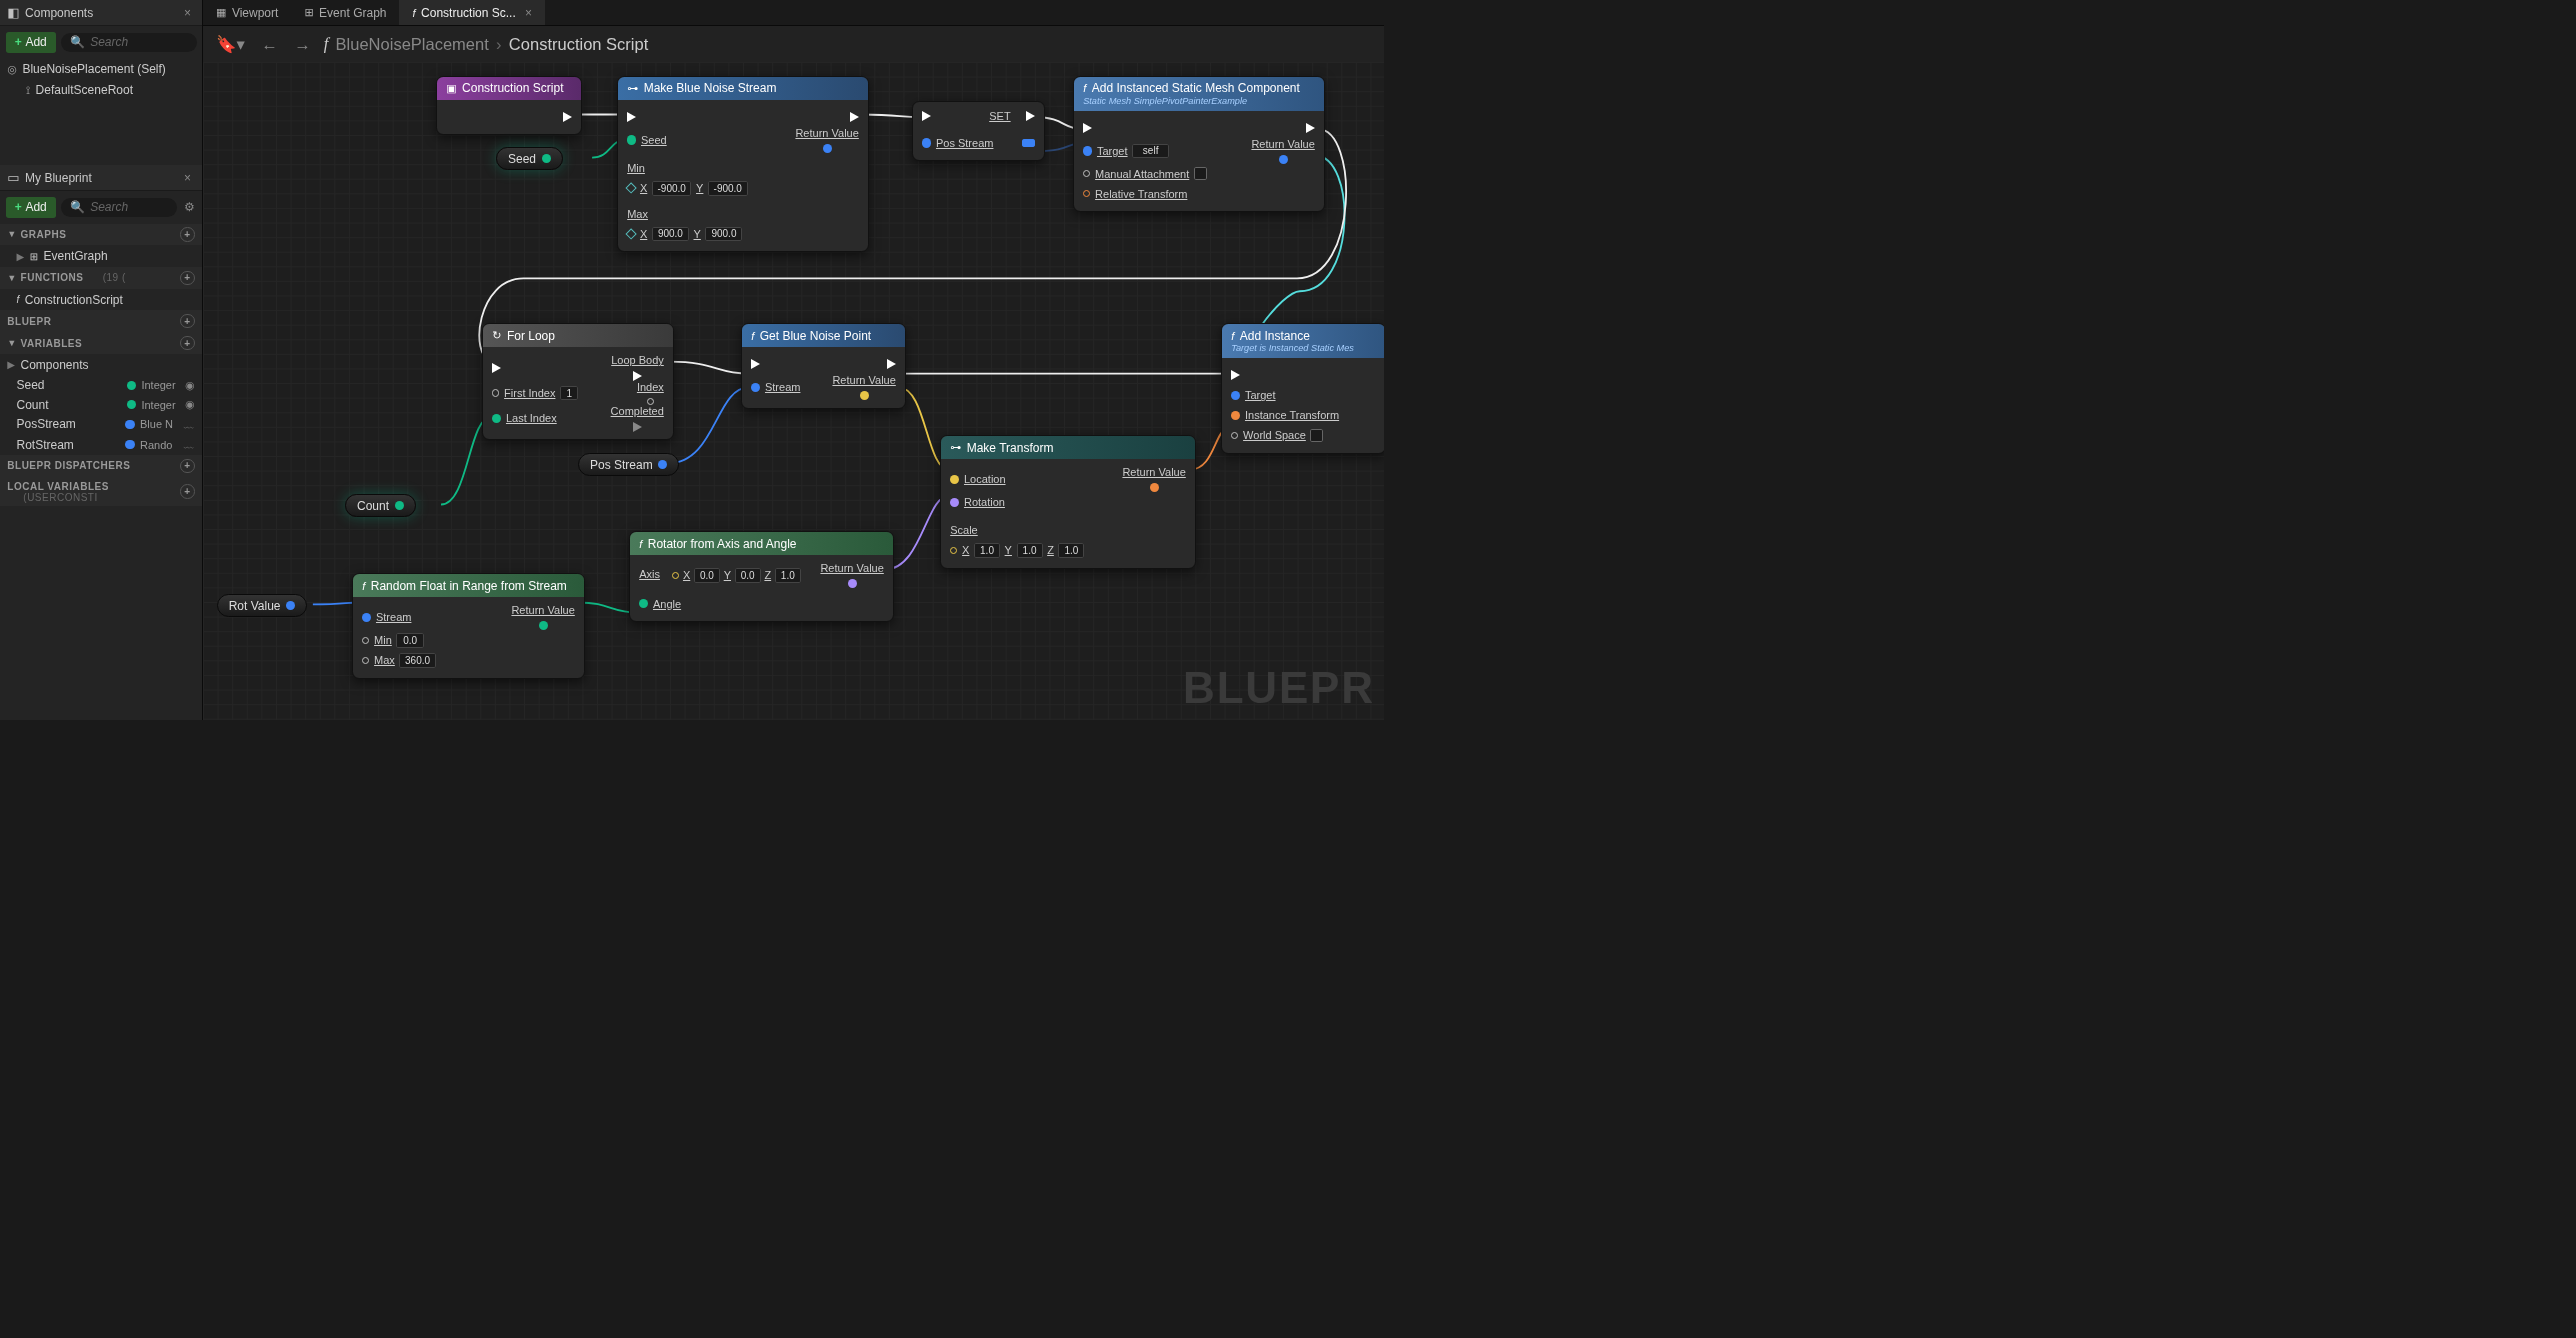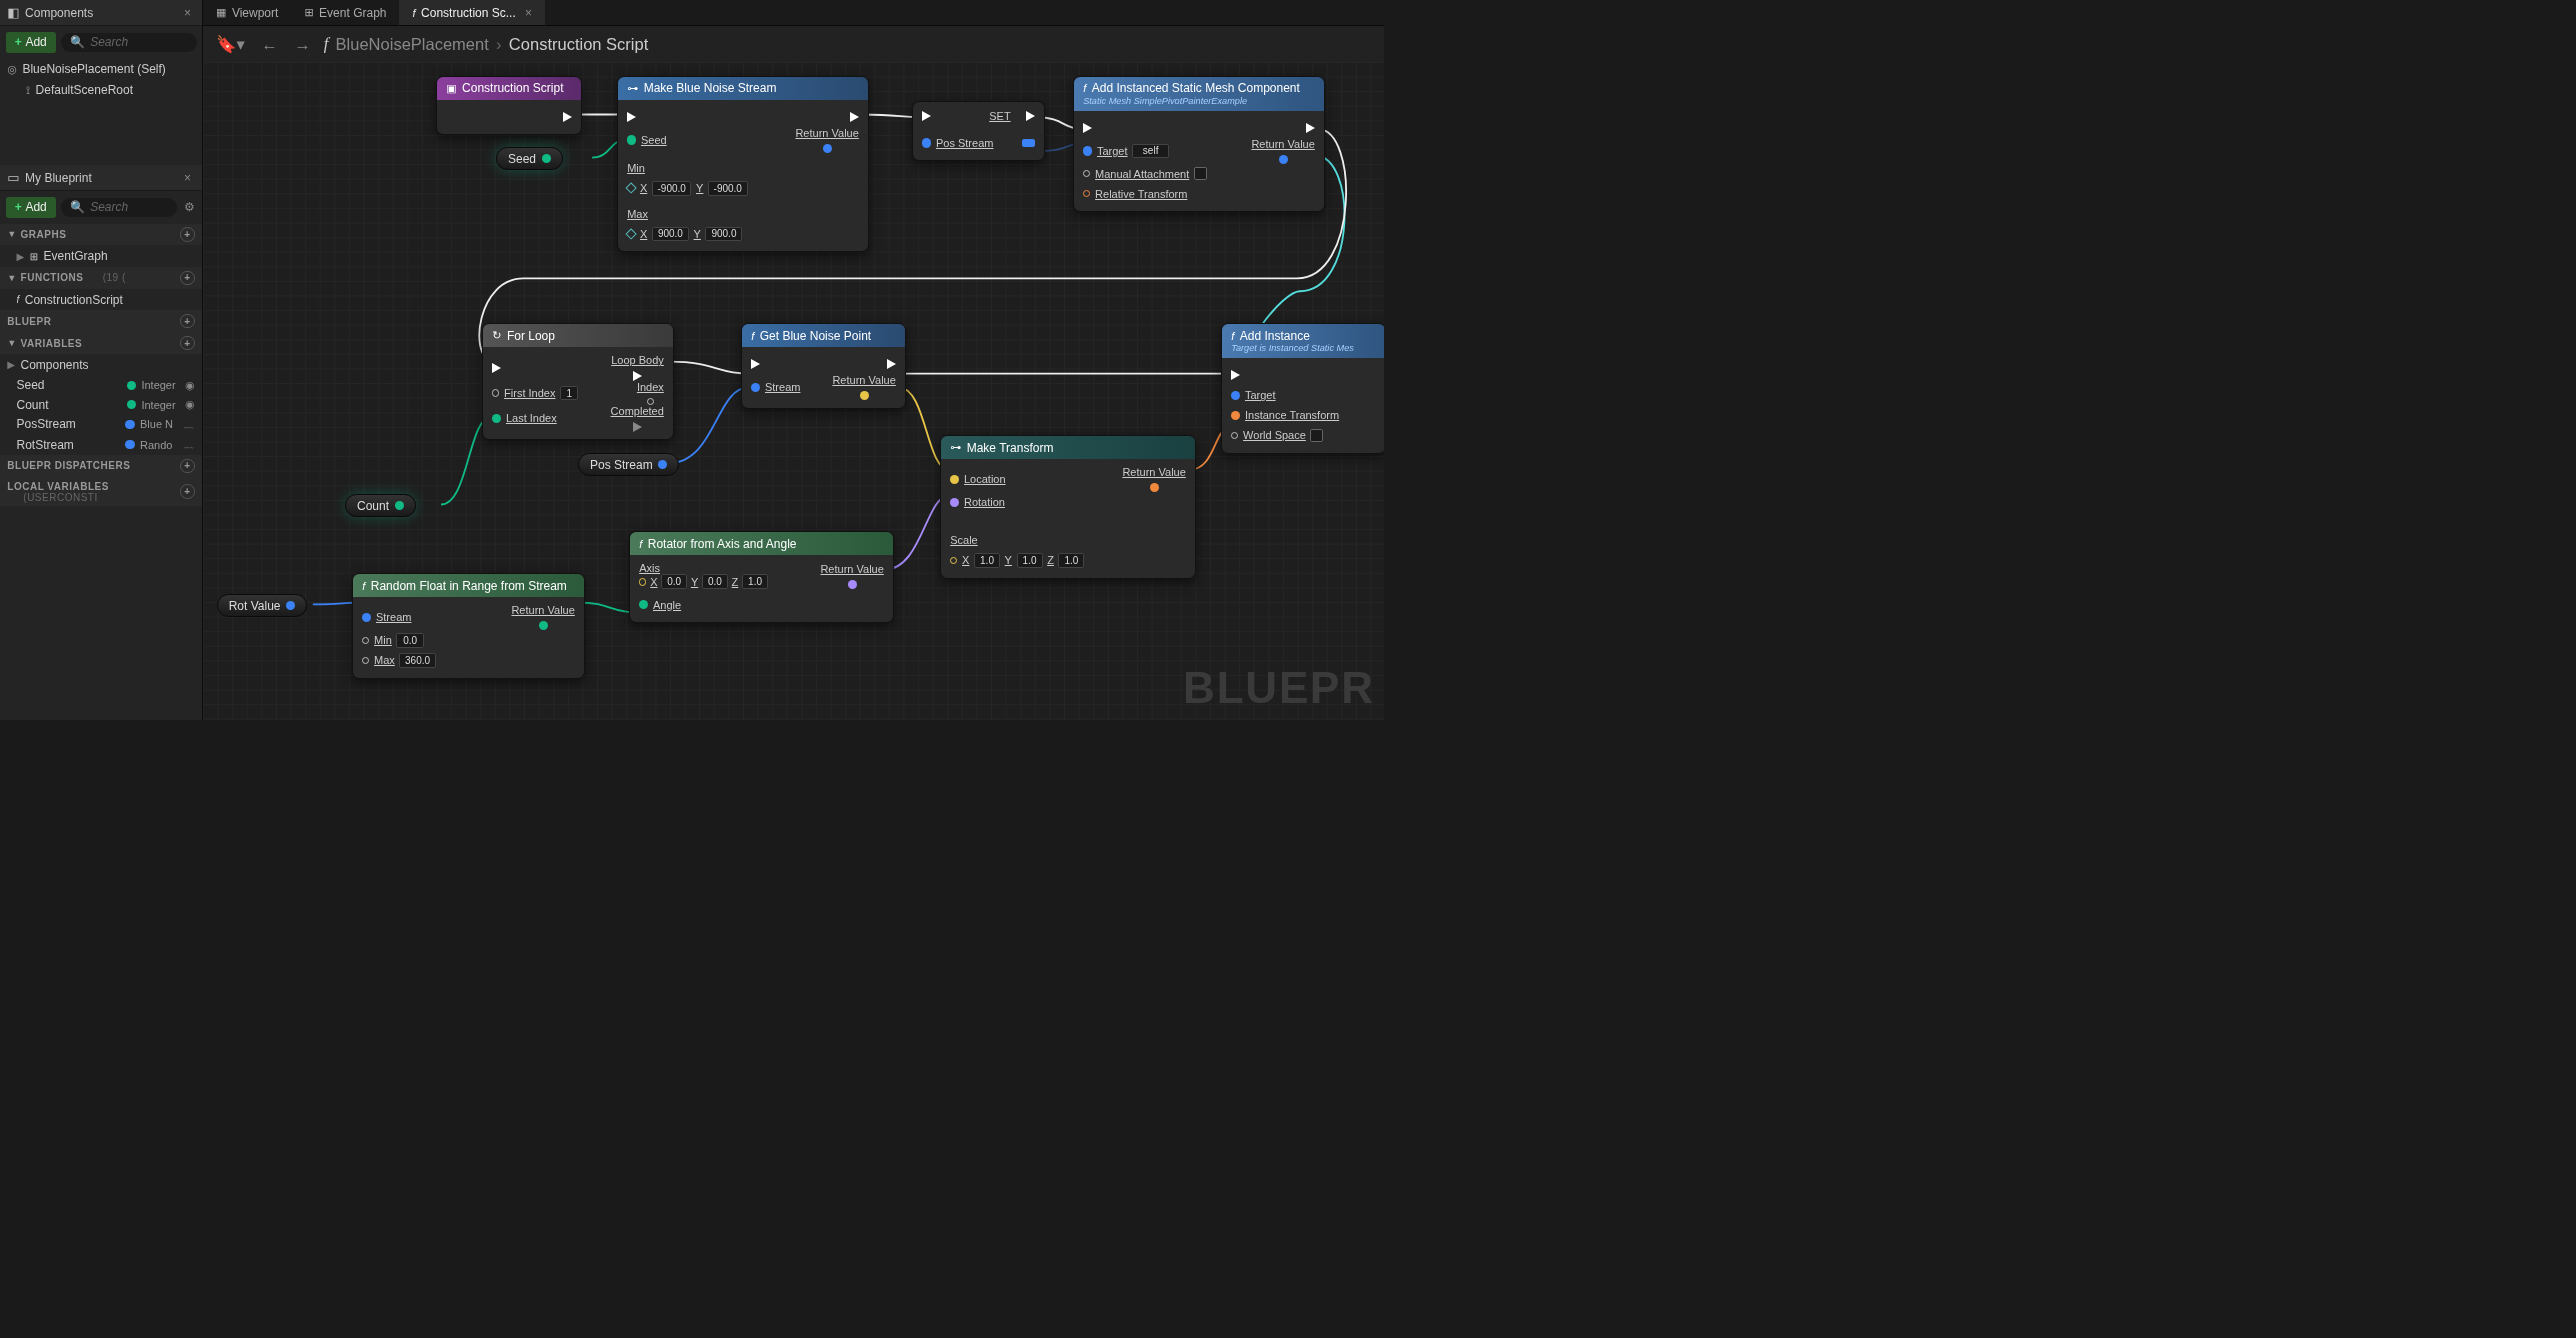--- a/index.html
+++ b/index.html
@@ -518,21 +518,21 @@
               <span class="lbl">Return Value</span>
               <span class="pin c-orange"></span>
             </span>
         </div>
         <div class="node-row">
             <span class="pin-left">
               <span class="pin c-purple"></span>
               <span class="lbl">Rotation</span>
             </span>
           </div>
-        <div class="node-row" style="margin-top:18px">
+        <div class="node-row" style="margin-top:8px">
             <span class="pin-left">
               <span class="lbl">Scale</span>
             </span>
           </div>
         <div class="node-row">
             <span class="pin-left">
           <span class="pin hollow" style="border-color:#e8c547"></span>
           <span class="lbl">X</span>
               <span class="input-box" style="min-width:26px">1.0</span>
           <span class="lbl">Y</span>
@@ -580,21 +580,21 @@
       </div>
     </div>
 
     <div class="node" style="left:426px; top:469px; width:265px">
       <div class="node-header hdr-green">
           <span class="nh-icon"><i>f</i></span>
           <span>Rotator from Axis and Angle</span>
         </div>
       <div class="node-body">
         <div class="node-row">
-          <span class="pin-left" style="flex-direction:column;align-items:flex-start;gap:0">
+          <span class="pin-left" style="align-items:flex-start;gap:12px">
             <span class="lbl">Axis</span>
             <span style="display:flex;gap:3.7px;align-items:center">
               <span class="pin hollow" style="border-color:#e8c547"></span>
               <span class="lbl">X</span>
                 <span class="input-box" style="min-width:26px">0.0</span>
               <span class="lbl">Y</span>
                 <span class="input-box" style="min-width:26px">0.0</span>
               <span class="lbl">Z</span>
                 <span class="input-box" style="min-width:26px">1.0</span>
             </span>

